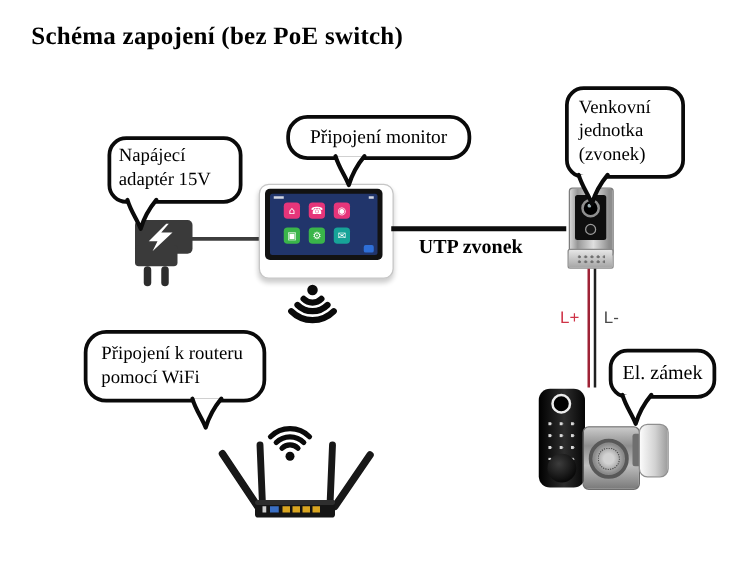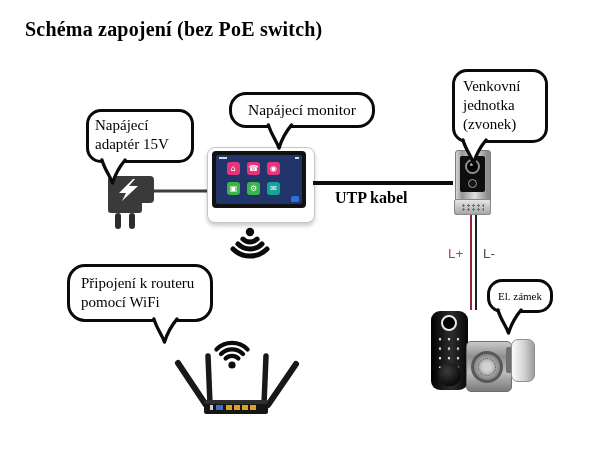--- a/index.html
+++ b/index.html
@@ -18,21 +18,21 @@
   #co-power .tail{left:14px;top:calc(100% - 6px);}
   #co-monitor{left:229px;top:92px;}
   #co-monitor .bubble{white-space:nowrap;font-size:15.5px;padding:5px 16px;border-radius:17px;}
   #co-monitor .tail{left:34px;top:calc(100% - 6px);width:34px;}
   #co-outdoor{left:452px;top:69px;width:96px;}
   #co-outdoor .tail{left:9px;top:calc(100% - 6px);}
   #co-wifi{left:67px;top:264px;width:146px;}
   #co-wifi .bubble{padding:7px 11px;border-radius:18px;}
   #co-wifi .tail{left:56%;top:calc(100% - 6px);width:33px;}
   #co-lock{left:487px;top:279px;}
-  #co-lock .bubble{white-space:nowrap;font-size:11px;padding:7px 8px;}
+  #co-lock .bubble{white-space:nowrap;font-size:16px;padding:7px 8px;}
   #co-lock .tail{left:9px;top:calc(100% - 6px);}
   .utp-line{position:absolute;left:313px;top:181px;width:140px;height:4px;background:#0d0d0d;}
   .utp-label{position:absolute;left:335px;top:189px;font-size:16px;font-weight:bold;}
   .wire{position:absolute;top:215px;height:95px;width:2px;}
   .wire-plus{left:470px;}
   .wire-minus{left:475px;}
   .wire-label{position:absolute;top:246px;font-family:"Liberation Sans",sans-serif;font-size:13.5px;}
   .lbl-plus{left:448px;}
   .lbl-minus{left:483px;}
 
@@ -95,21 +95,21 @@
   <h1 class="page-title">Schéma zapojení (bez PoE switch)</h1>
 
   <div class="callout" id="co-power">
     <div class="bubble">Napájecí adaptér 15V</div>
     <svg class="tail" viewBox="0 0 28 30">
       <path d="M2,3 C5,13 10,19 13,27 C16,17 21,9 26,3" fill="#fff" stroke="#0a0a0a" stroke-width="3.4" stroke-linecap="round" stroke-linejoin="round"></path>
     </svg>
   </div>
 
   <div class="callout" id="co-monitor">
-    <div class="bubble">Napájecí monitor</div>
+    <div class="bubble">Připojení monitor</div>
     <svg class="tail" viewBox="0 0 28 30">
       <path d="M2,3 C5,13 10,19 13,27 C16,17 21,9 26,3" fill="#fff" stroke="#0a0a0a" stroke-width="3.4" stroke-linecap="round" stroke-linejoin="round"></path>
     </svg>
   </div>
 
   <div class="callout" id="co-outdoor">
     <div class="bubble">Venkovní jednotka (zvonek)</div>
     <svg class="tail" viewBox="0 0 28 30">
       <path d="M2,3 C5,13 10,19 13,27 C16,17 21,9 26,3" fill="#fff" stroke="#0a0a0a" stroke-width="3.4" stroke-linecap="round" stroke-linejoin="round"></path>
     </svg>
@@ -146,21 +146,21 @@
         <span class="tile t2" style="background: rgb(230, 53, 122);">◉</span>
         <span class="tile t3" style="background: rgb(58, 181, 74);">▣</span>
         <span class="tile t4" style="background: rgb(58, 181, 74);">⚙</span>
         <span class="tile t5" style="background: rgb(23, 163, 152);">✉</span>
         <span class="blue-chip"></span>
       </div>
     </div>
   </div>
 
   <div class="utp-line"></div>
-  <div class="utp-label">UTP kabel</div>
+  <div class="utp-label">UTP zvonek</div>
 
   <div class="doorbell">
     <div class="db-body">
       <div class="db-panel">
         <div class="db-cam"></div>
         <div class="db-btn"></div>
       </div>
     </div>
     <div class="db-base">
       <div class="db-holes"></div>

